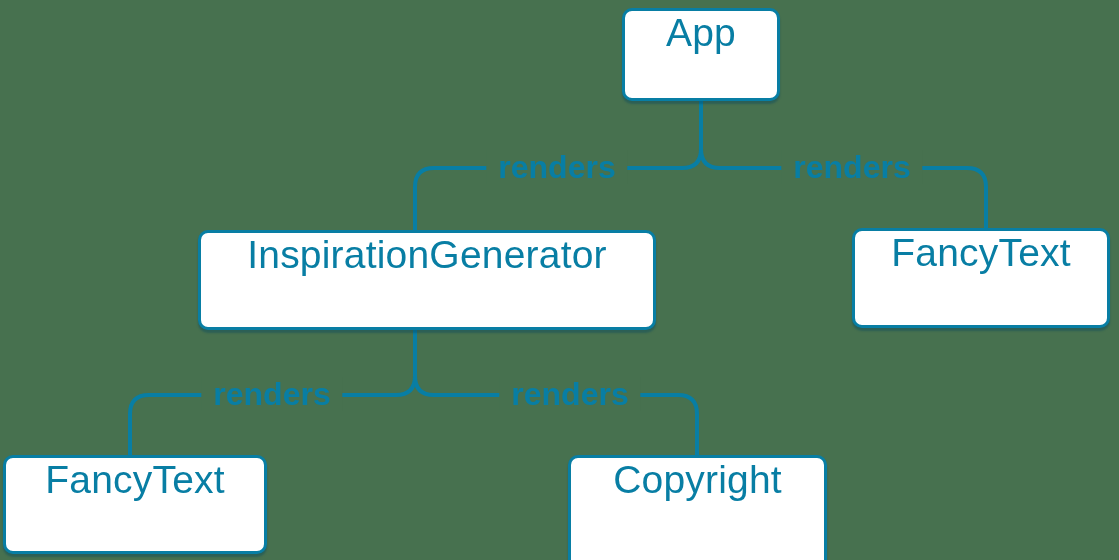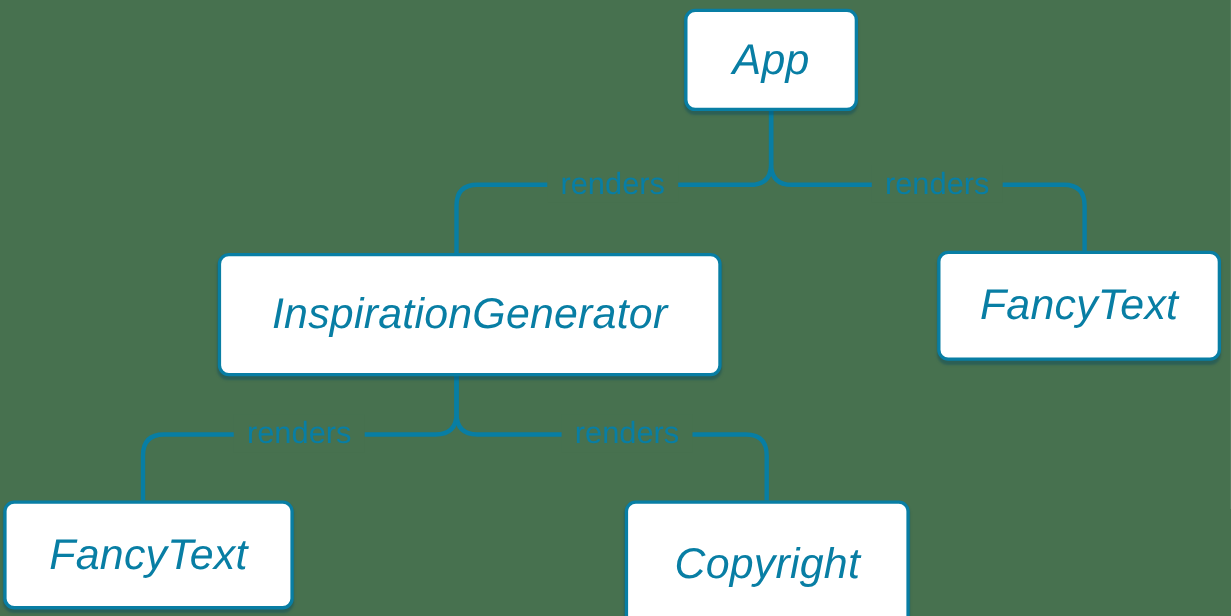--- a/index.html
+++ b/index.html
@@ -18,58 +18,56 @@
     stroke-width: 4;
   }
   .node {
     position: absolute;
     box-sizing: border-box;
     background: var(--node-fill);
     border: 3px solid var(--accent);
     border-radius: 10px;
     box-shadow: 0 3px 2px rgba(6, 70, 95, 0.40);
     display: flex;
-    align-items: center;
     justify-content: center;
-    font-style: italic;
   }
   .node span {
     color: var(--accent);
     font-size: 39px;
     font-weight: 500;
     letter-spacing: 0.2px;
     white-space: nowrap;
   }
   .edge-label {
     position: absolute;
     transform: translate(-50%, -50%);
     background: var(--bg);
     color: var(--accent);
-    font-size: 28px;
-    font-weight: 400;
+    font-size: 32px;
+    font-weight: 700;
     padding: 0 12px;
     white-space: nowrap;
     line-height: 34px;
   }
 </style>
 </head>
 <body>
 
 <div id="canvas" style="width: 1119px; height: 560px; background: rgb(71, 113, 79); --accent: #087ea4; --node-fill: #ffffff; --bg: #47714F;">
   <svg id="edge-layer" xmlns="http://www.w3.org/2000/svg" width="1119" height="560">
       <path d="M 701 100 V 149 Q 701 168 682 168 H 434 Q 415 168 415 187 V 230"></path>
       <path d="M 701 100 V 149 Q 701 168 720 168 H 967 Q 986 168 986 187 V 228"></path>
       <path d="M 415 330 V 376 Q 415 395 396 395 H 149 Q 130 395 130 414 V 455"></path>
       <path d="M 415 330 V 376 Q 415 395 434 395 H 678 Q 697 395 697 414 V 455"></path>
     </svg>
   <div id="node-layer">
       <div class="node" style="left: 622px; top: 8px; width: 158px; height: 93px;">
         <span>App</span>
       </div>
-      <div class="node" style="left: 198px; top: 230px; width: 458px; height: 112px;">
+      <div class="node" style="left: 198px; top: 230px; width: 458px; height: 100px;">
         <span>InspirationGenerator</span>
       </div>
       <div class="node" style="left: 852px; top: 228px; width: 258px; height: 100px;">
         <span>FancyText</span>
       </div>
       <div class="node" style="left: 3px; top: 455px; width: 264px; height: 99px;">
         <span>FancyText</span>
       </div>
       <div class="node" style="left: 568px; top: 455px; width: 259px; height: 116px;">
         <span>Copyright</span>

